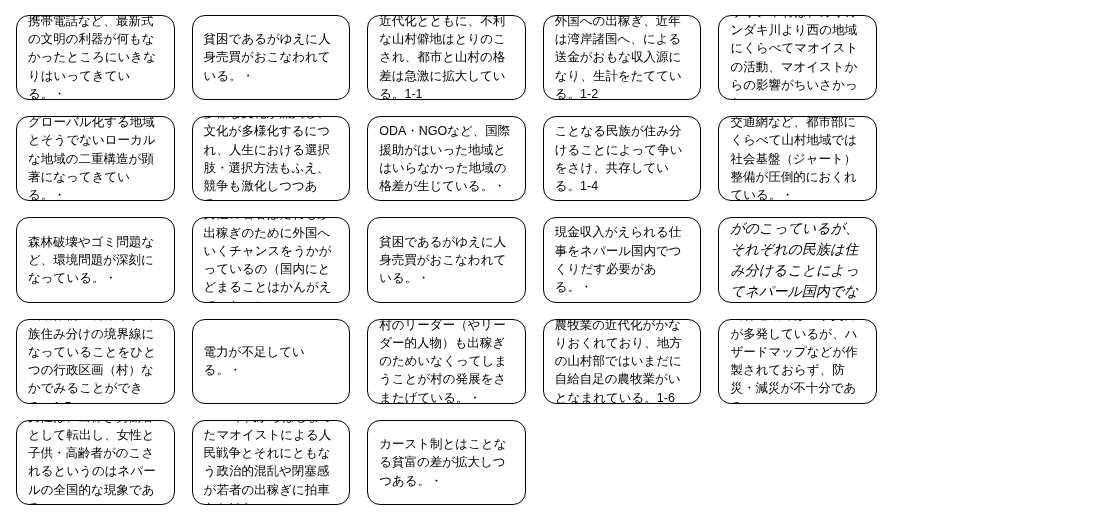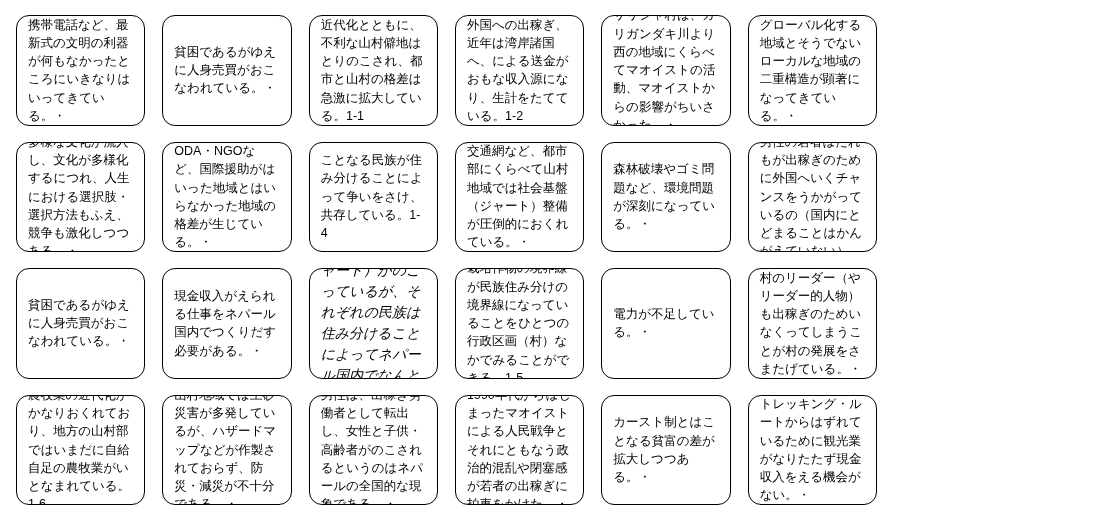--- a/index.html
+++ b/index.html
@@ -10,21 +10,21 @@
     height: 520px;
     overflow: hidden;
     font-family: "Liberation Sans", sans-serif;
   }
   .board {
     box-sizing: border-box;
     width: 893px;
     height: 520px;
     padding: 15px 16px;
     display: grid;
-    grid-template-columns: repeat(6, 1fr);
+    grid-template-columns: repeat(5, 1fr);
     grid-auto-rows: 1fr;
     column-gap: 17px;
     row-gap: 16px;
   }
   .card {
     box-sizing: border-box;
     background: #ffffff;
     border: 1.5px solid #000000;
     border-radius: 13px;
     display: flex;
@@ -116,16 +116,13 @@
     </div>
   <div class="card">
       <p>男性は、出稼ぎ労働者として転出し、女性と子供・高齢者がのこされるというのはネパールの全国的な現象である。・</p>
     </div>
   <div class="card">
       <p>1990年代からはじまったマオイストによる人民戦争とそれにともなう政治的混乱や閉塞感が若者の出稼ぎに拍車をかけた。・</p>
     </div>
   <div class="card">
       <p>カースト制とはことなる貧富の差が拡大しつつある。・</p>
     </div>
-  <div class="card">
-      <p>トレッキング・ルートからはずれているために観光業がなりたたず現金収入をえる機会がない。・</p>
-    </div>
 </div>
 
 </body></html>

